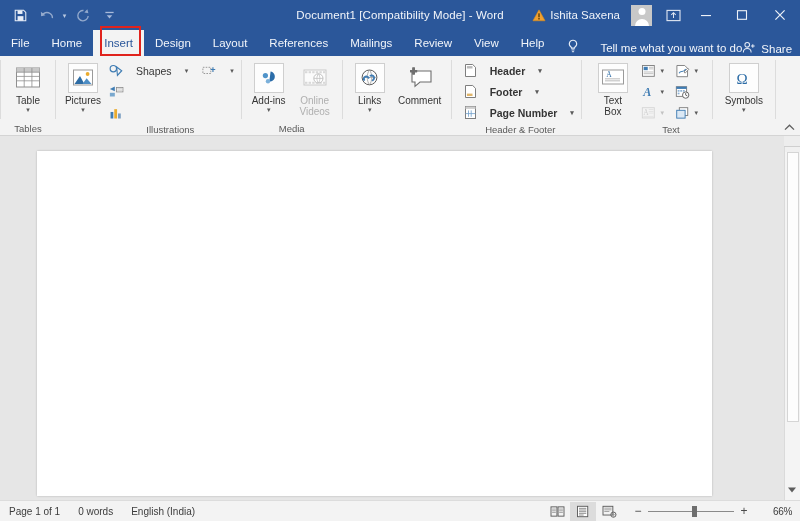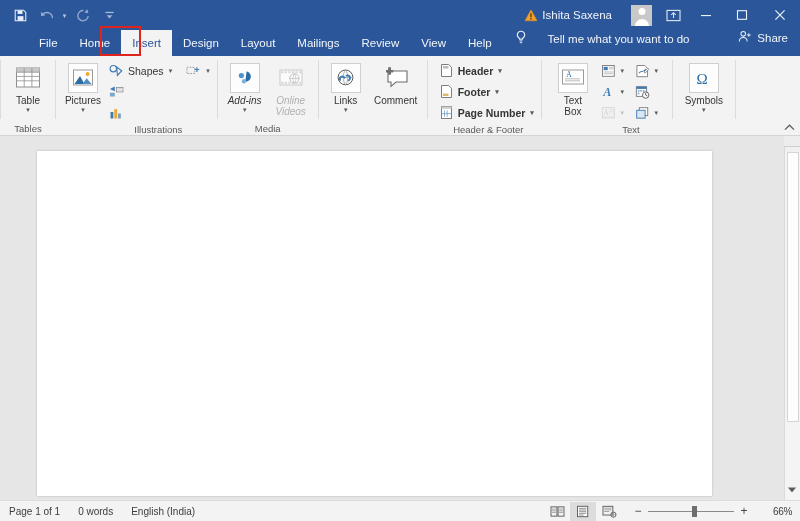--- a/index.html
+++ b/index.html
@@ -22,42 +22,42 @@
     color: #dfe6f2; font-size: 13px; line-height: 1;
   }
   .qat-btn.dim { color: #8fa6c9; }
   .qat-caret { font-size: 7px; color: #b9c8e0; width: 9px; display:flex; align-items:flex-end; justify-content:center; height:24px; padding-bottom:7px;}
   .title-text {
     position: absolute; left: 0; right: 0; text-align: center;
     font-size: 11.5px; letter-spacing: .1px; color: #f2f5fa; pointer-events: none;
   }
   .tb-right { margin-left: auto; display: flex; align-items: center; height: 30px; }
   .warn-icon { width: 18px; display:flex; align-items:center; justify-content:center; }
-  .acct-name { font-size: 11.5px; color: #f0f3f9; padding: 0 19px 0 2px; white-space: nowrap; }
+  .acct-name { font-size: 11.5px; color: #f0f3f9; padding: 0 11px 0 2px; white-space: nowrap; }
   .avatar {
     width: 21px; height: 21px; background: #c8c8c8; position: relative; overflow: hidden;
     margin-right: 6px; flex: 0 0 21px;
   }
   .avatar::before {
     content: ""; position: absolute; top: 3px; left: 50%; transform: translateX(-50%);
     width: 7px; height: 7px; border-radius: 50%; background: #fff;
   }
   .avatar::after {
     content: ""; position: absolute; bottom: -3px; left: 50%; transform: translateX(-50%);
     width: 14px; height: 10px; border-radius: 7px 7px 0 0; background: #fff;
   }
   .ribbon-display { width: 30px; height: 24px; display:flex; align-items:center; justify-content:center; }
   .wbtn { width: 36px; height: 30px; display: flex; align-items: center; justify-content: center; }
   .wbtn svg { display: block; }
   .wbtn.close { width: 40px; }
 
   
   .tabbar {
-    height: 26px; background: #2b579a; display: flex; align-items: flex-start;
-    flex: 0 0 26px; position: relative; padding-left: 28px;
+    height: 26px; background: #2b579a; display: flex; align-items: flex-end;
+    flex: 0 0 26px; position: relative;
   }
   .tab {
     font-size: 11.5px; color: #f2f5fa; padding: 0 11px;
     display: flex; align-items: center; height: 26px; white-space: nowrap;
   }
   .tab.active { background: #f3f3f3; color: #2b579a; }
   .tellme {
     display: flex; align-items: center; gap: 21px; margin-left: 12px;
     font-size: 11.5px; color: #f2f5fa; white-space: nowrap;
   }
@@ -87,33 +87,33 @@
   
   .bigbtn {
     width: 46px; display: flex; flex-direction: column; align-items: center;
     padding-top: 3px; cursor: default;
   }
   .bigbtn .ic { height: 32px; display: flex; align-items: center; justify-content: center; }
   .bigbtn .lb {
     font-size: 10px; color: #353535; text-align: center; line-height: 11px;
     margin-top: 1px; white-space: nowrap;
   }
-  .bigbtn .lb.two { white-space: normal; width: 44px; font-style: italic; }
+  .bigbtn .lb.two { white-space: normal; width: 44px; }
   .bigbtn .dd { font-size: 7px; color: #5a5a5a; line-height: 8px; margin-top: 0px; }
   .bigbtn.wide { width: 54px; }
   .bigbtn.disabled .lb, .bigbtn.disabled .dd { color: #b0b0b0; }
   .iconbox {
     width: 30px; height: 30px; border: 1px solid #cfcfcf; background: #fdfdfd;
     display: flex; align-items: center; justify-content: center;
   }
   .iconplain { width: 30px; height: 30px; display: flex; align-items: center; justify-content: center; }
 
   
   .smallbtn {
-    height: 21px; display: flex; align-items: center; gap: 4px; padding: 0 3px;
+    height: 21px; display: flex; align-items: center; gap: 12px; padding: 0 3px;
     font-size: 10.5px; color: #353535; white-space: nowrap;
   }
   .smallbtn .sic { width: 15px; height: 15px; display:flex; align-items:center; justify-content:center; }
   .smallbtn .scaret { font-size: 7px; color: #5a5a5a; margin-left: 1px; }
   .col-small { display: flex; flex-direction: column; justify-content: flex-start; padding-top: 1px; }
   .icon-grid { display: flex; flex-direction: column; padding-top: 1px; }
   .icon-grid-row { display: flex; align-items: center; height: 21px; }
   .tiny-wrap { display:flex; align-items:center; width:34px; }
   .tiny { width: 17px; height: 17px; display:flex; align-items:center; justify-content:center; }
   .tinycaret { font-size: 7px; color: #5a5a5a; width: 11px; text-align:center; }
@@ -183,20 +183,21 @@
           </svg>
       </div>
       <div class="qat-btn dim">
         <svg width="11" height="13" viewBox="0 0 12 14">
             <rect x="1.5" y="3" width="9" height="1.4" fill="#a8bada"></rect>
             <path d="M3 6.6 L9 6.6 L6 10.4 Z" fill="#a8bada"></path>
           </svg>
       </div>
     </div>
 
+    <div class="title-text">Document1 [Compatibility Mode]  -  Word</div>
 
     <div class="tb-right">
       <div class="warn-icon">
         <svg width="14" height="13" viewBox="0 0 16 15">
             <path d="M8 1 L15 13.6 H1 Z" fill="#f0a030" stroke="#d98b18" stroke-width=".7"></path>
             <rect x="7.2" y="5" width="1.6" height="4.6" fill="#5a3b06"></rect>
             <rect x="7.2" y="10.4" width="1.6" height="1.7" fill="#5a3b06"></rect>
           </svg>
       </div>
       <div class="acct-name">Ishita Saxena</div>
@@ -224,20 +225,21 @@
       </div>
     </div>
   </div>
 
   <div class="tabbar">
     <div class="tab">File</div>
     <div class="tab">Home</div>
     <div class="tab active">Insert</div>
     <div class="tab">Design</div>
     <div class="tab">Layout</div>
+    <div class="tab">References</div>
     <div class="tab">Mailings</div>
     <div class="tab">Review</div>
     <div class="tab">View</div>
     <div class="tab">Help</div>
     <div class="tellme">
       <span>
         <svg width="12" height="15" viewBox="0 0 12 15">
             <path d="M6 1.2a3.6 3.6 0 0 1 2.2 6.5c-.5.4-.7.9-.7 1.4H4.5c0-.5-.2-1-.7-1.4A3.6 3.6 0 0 1 6 1.2z" fill="none" stroke="#e6ecf6" stroke-width="1.1"></path>
             <rect x="4.5" y="10.4" width="3" height="1" fill="#e6ecf6"></rect>
             <rect x="4.9" y="12.2" width="2.2" height="1" fill="#e6ecf6"></rect>

